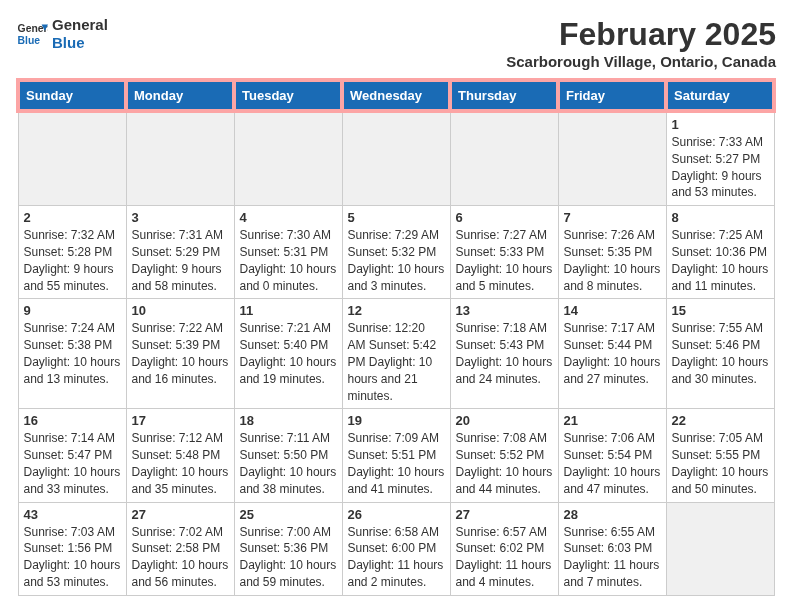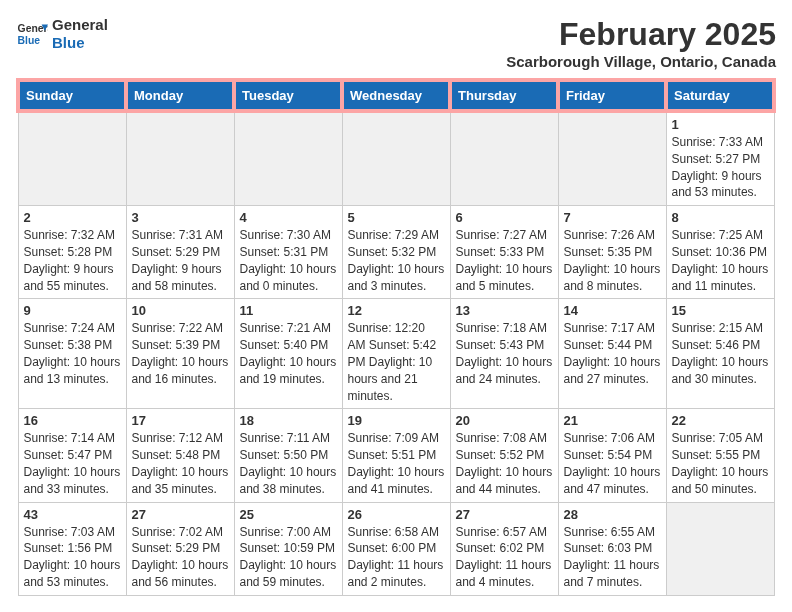--- a/index.html
+++ b/index.html
@@ -202,21 +202,21 @@
 Daylight: 10 hours and 24 minutes.</div>
         </td>
         <td>
           <span class="day-num">14</span>
           <div class="day-info">Sunrise: 7:17 AM
 Sunset: 5:44 PM
 Daylight: 10 hours and 27 minutes.</div>
         </td>
         <td>
           <span class="day-num">15</span>
-          <div class="day-info">Sunrise: 2:15 AM
+          <div class="day-info">Sunrise: 7:55 AM
 Sunset: 5:46 PM
 Daylight: 10 hours and 30 minutes.</div>
         </td>
       </tr>
       <tr>
         <td>
           <span class="day-num">16</span>
           <div class="day-info">Sunrise: 7:14 AM
 Sunset: 5:47 PM
 Daylight: 10 hours and 33 minutes.</div>
@@ -261,27 +261,27 @@
       <tr>
         <td>
           <span class="day-num">43</span>
           <div class="day-info">Sunrise: 7:03 AM
 Sunset: 1:56 PM
 Daylight: 10 hours and 53 minutes.</div>
         </td>
         <td>
           <span class="day-num">27</span>
           <div class="day-info">Sunrise: 7:02 AM
-Sunset: 5:29 PM
+Sunset: 2:58 PM
 Daylight: 10 hours and 56 minutes.</div>
         </td>
         <td>
           <span class="day-num">25</span>
           <div class="day-info">Sunrise: 7:00 AM
-Sunset: 10:59 PM
+Sunset: 5:36 PM
 Daylight: 10 hours and 59 minutes.</div>
         </td>
         <td>
           <span class="day-num">26</span>
           <div class="day-info">Sunrise: 6:58 AM
 Sunset: 6:00 PM
 Daylight: 11 hours and 2 minutes.</div>
         </td>
         <td>
           <span class="day-num">27</span>

